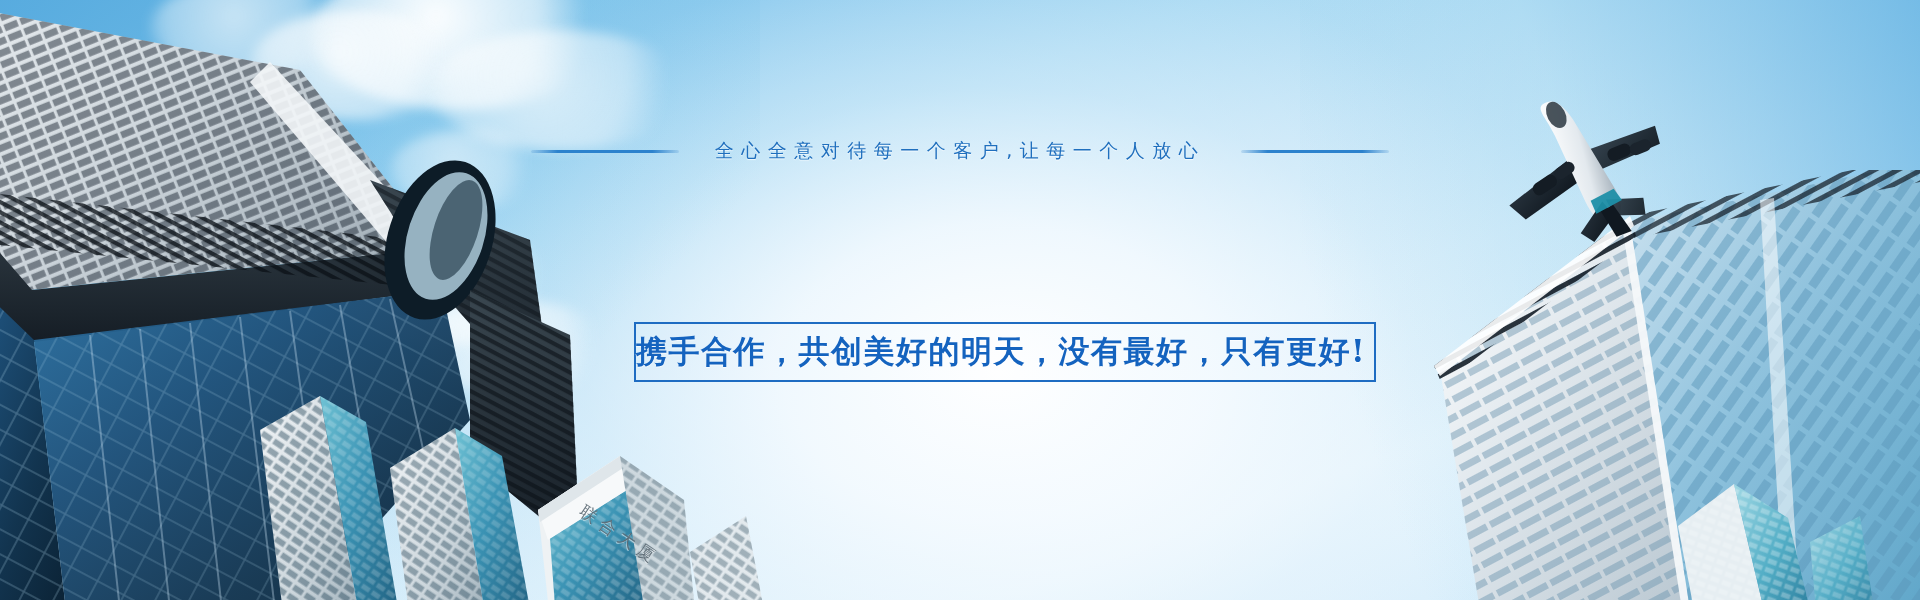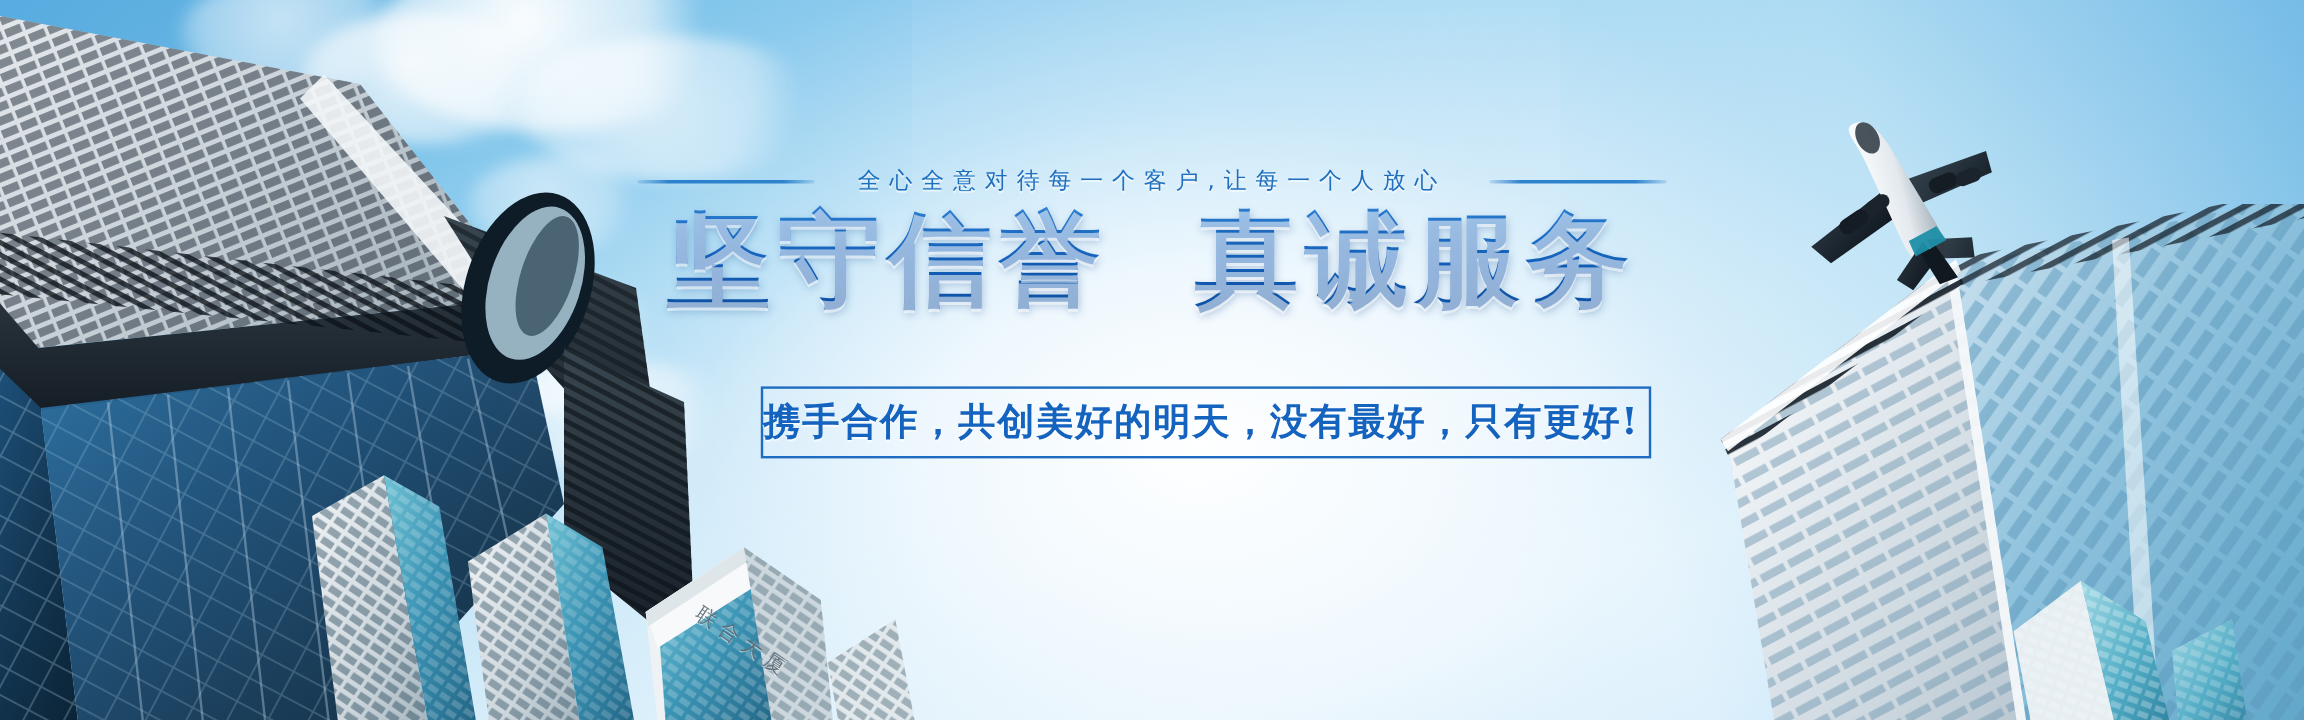--- a/index.html
+++ b/index.html
@@ -394,21 +394,20 @@
   </div>
 
   <div class="content">
 
     <div class="tagline-row">
       <span class="rule"></span>
       <span class="tagline">全心全意对待每一个客户,让每一个人放心</span>
       <span class="rule"></span>
     </div>
 
-    <div class="headline">坚守信誉  真诚服务</div>
 
     <div class="subtitle-box">
       <span class="subtitle">携手合作，共创美好的明天，没有最好，只有更好!</span>
     </div>
 
   </div>
 
 </div>
 
 </body></html>

